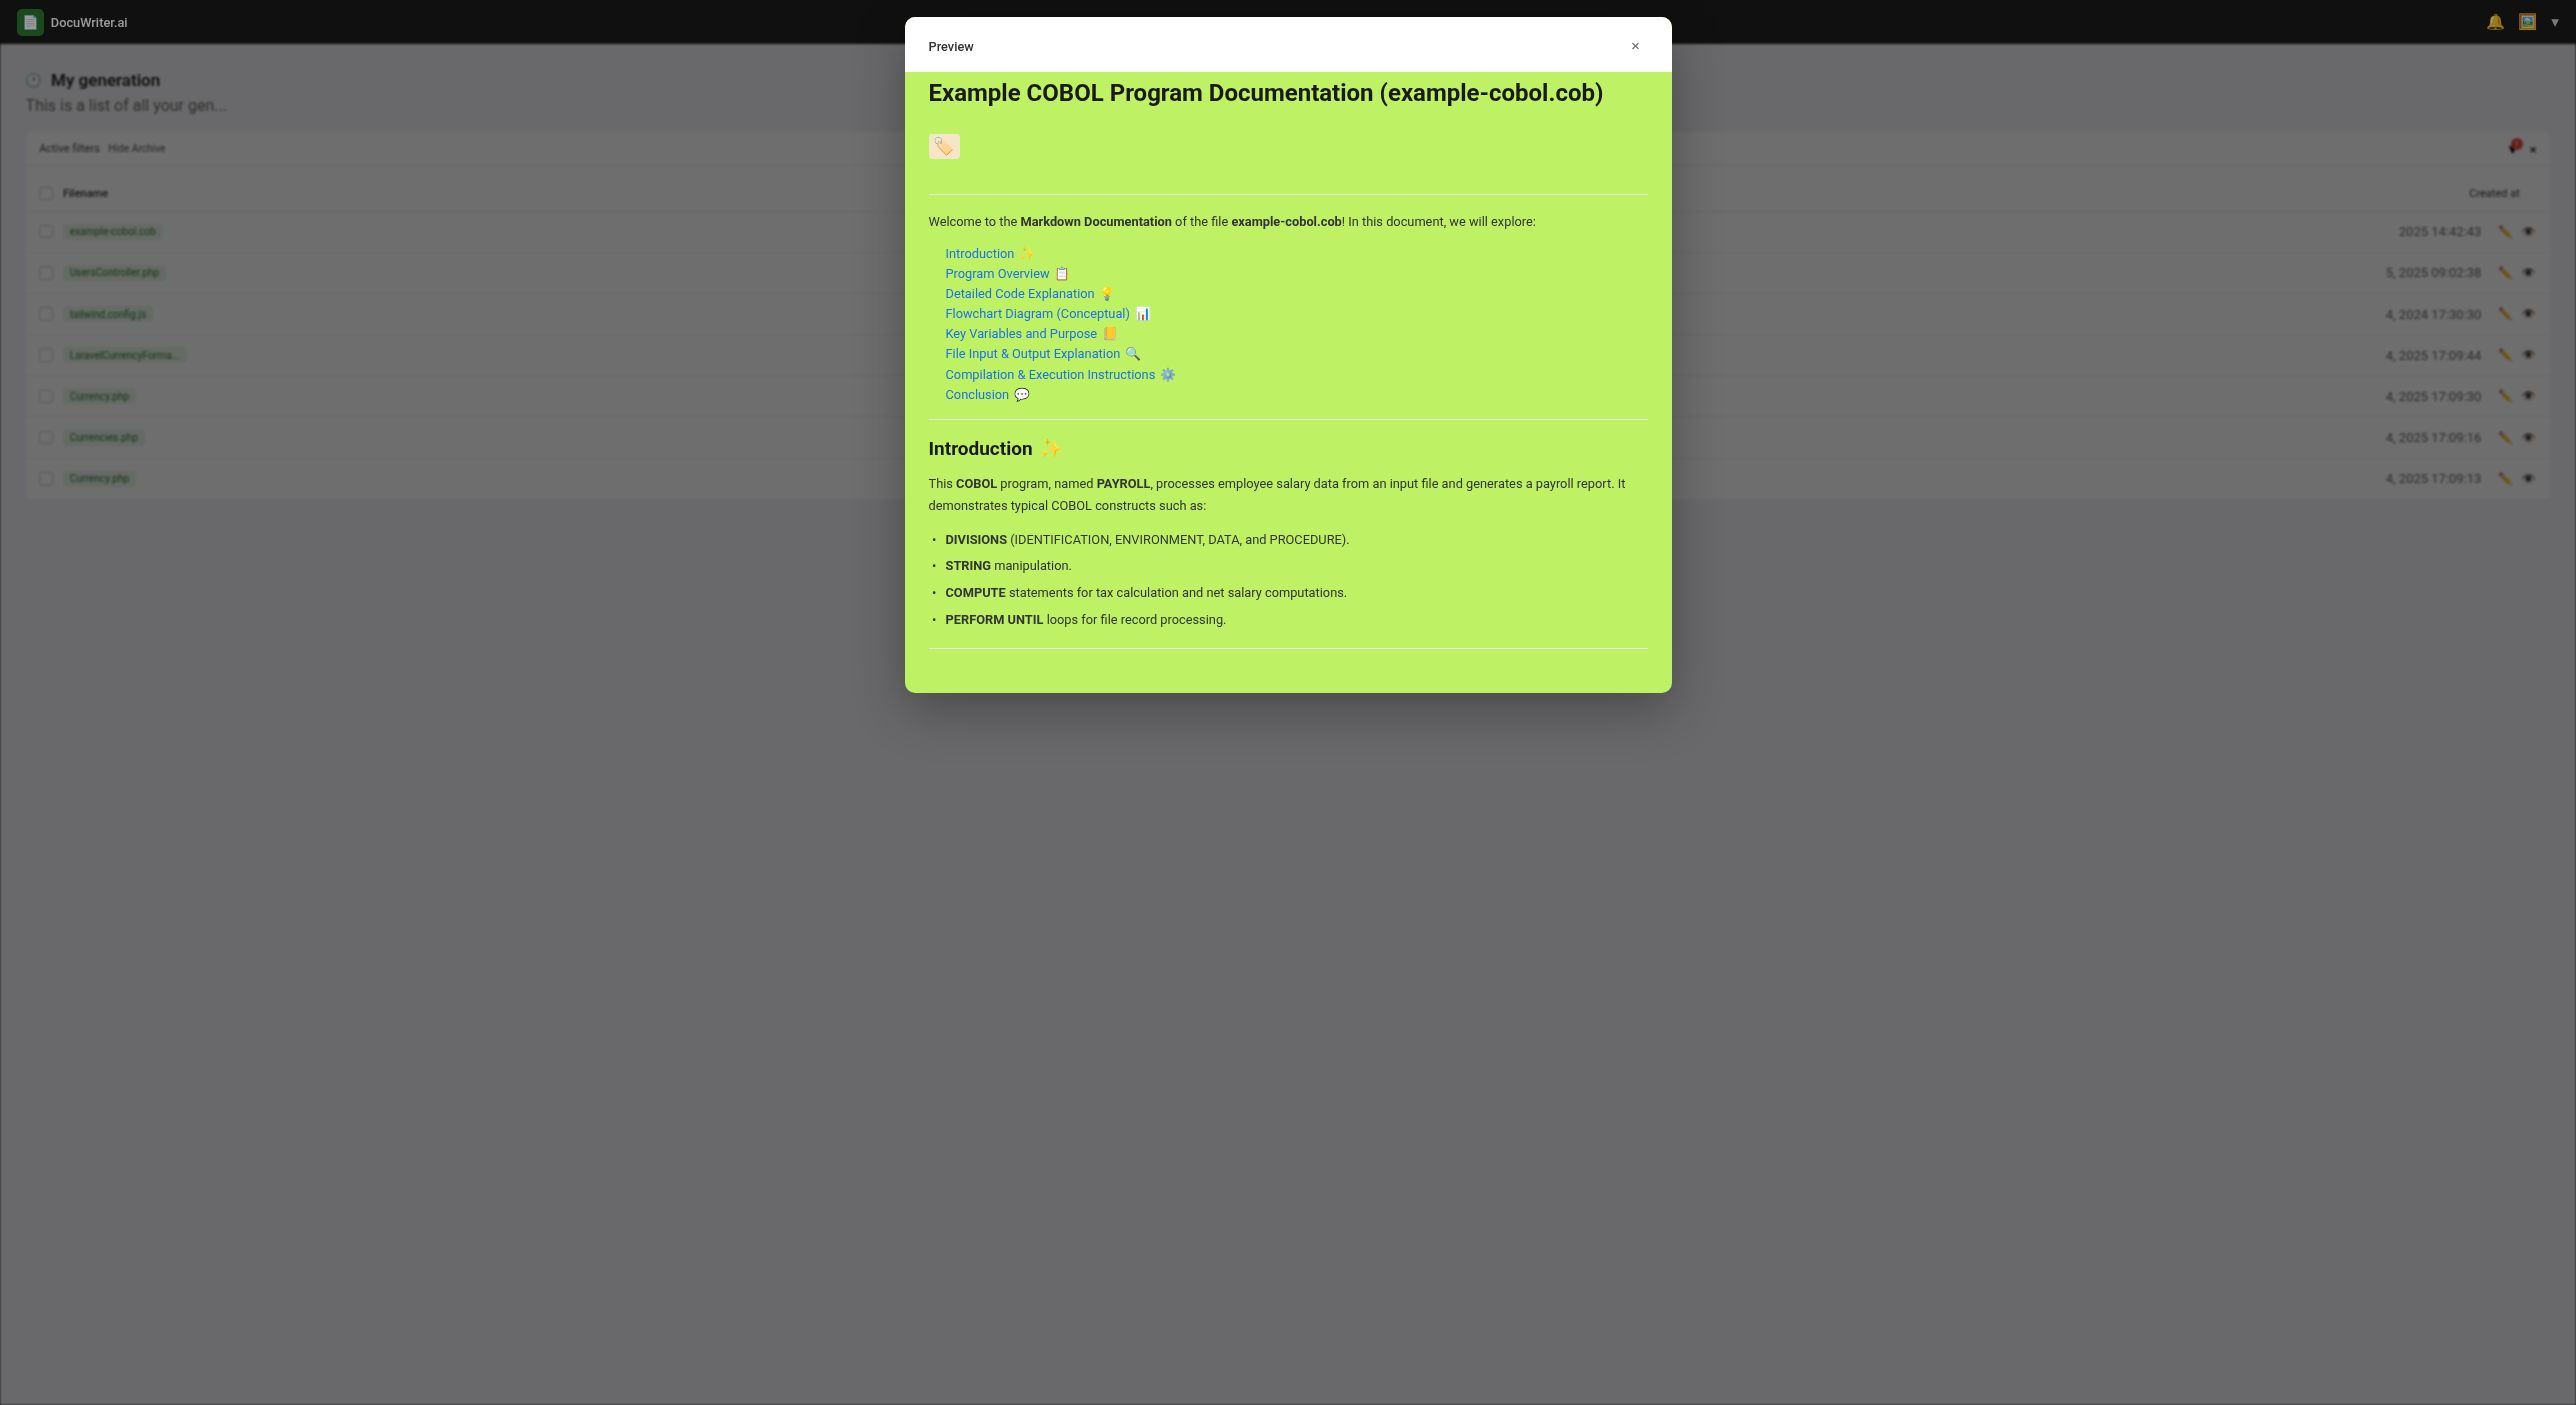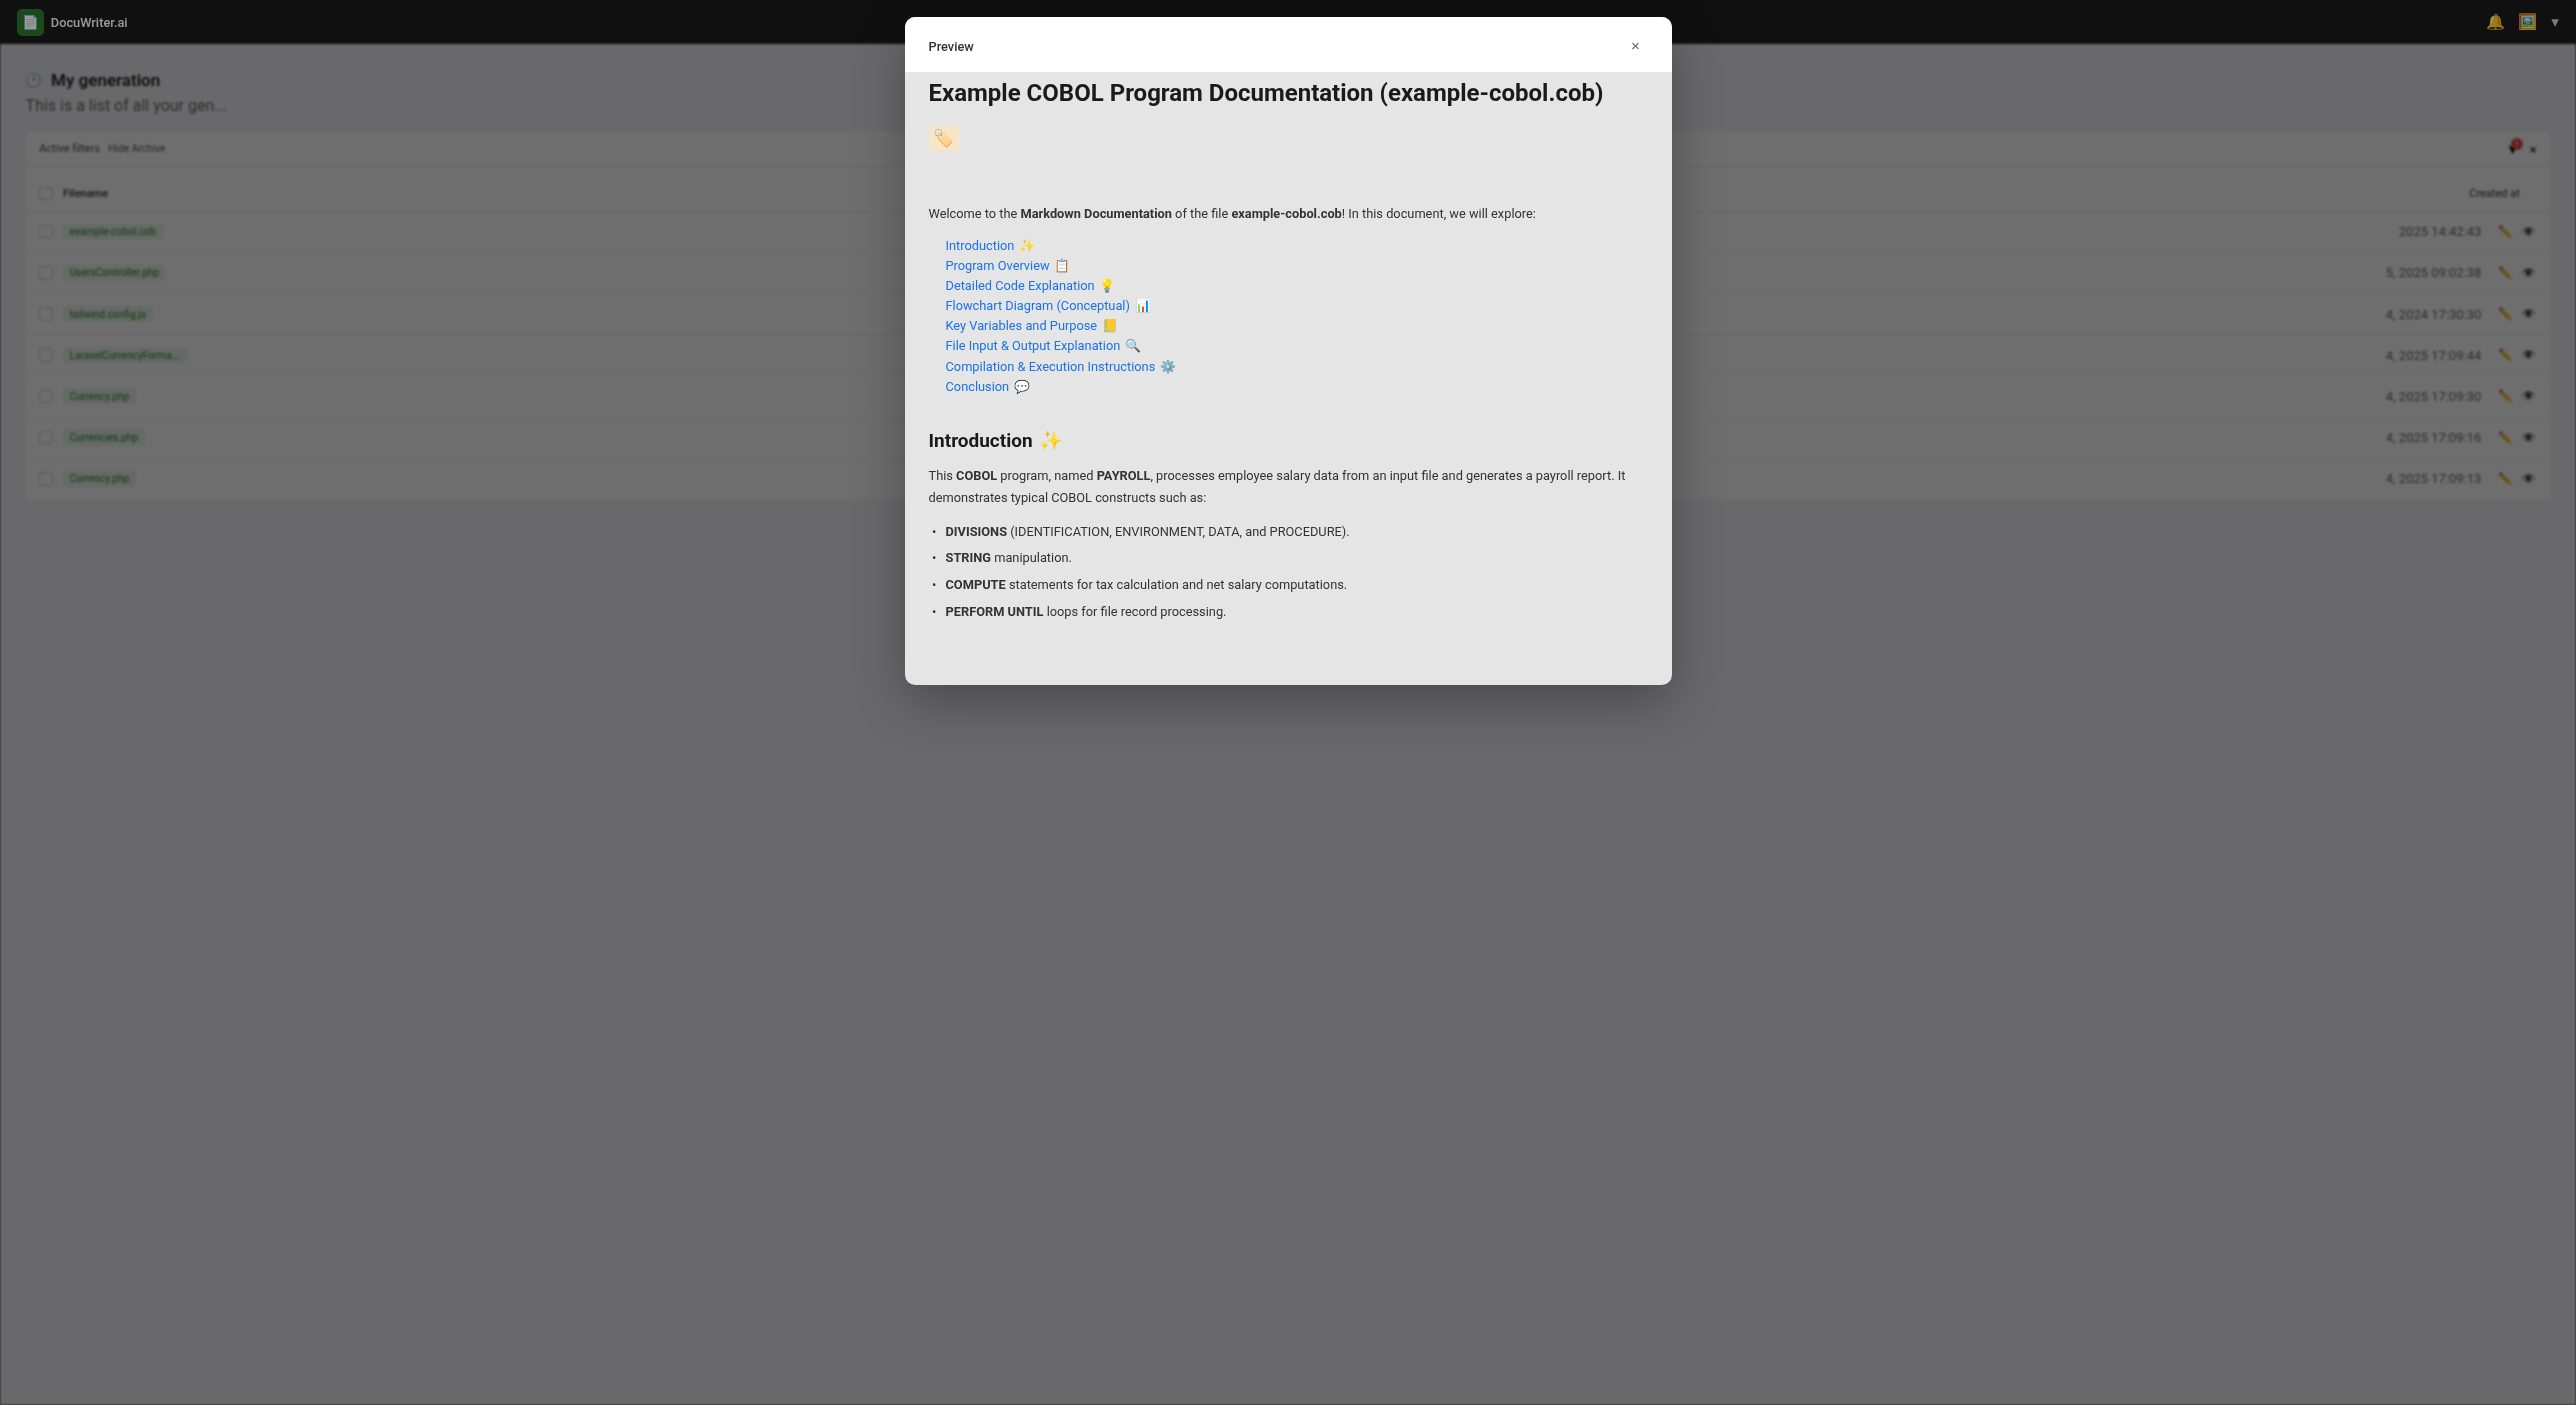--- a/index.html
+++ b/index.html
@@ -146,21 +146,21 @@
       inset: 0;
       background: rgba(0,0,0,0.4);
       display: flex;
       align-items: flex-start;
       justify-content: center;
       padding-top: 17px;
     }
 
     
     .modal {
-      background: #e5e5e5;
+      background: #bef264;
       border-radius: 10.2px;
       width: 767px;
       max-height: 733px;
       overflow-y: auto;
       position: relative;
       box-shadow: 0 17px 51px rgba(0,0,0,0.3);
     }
 
     .modal-header {
       display: flex;
@@ -200,21 +200,21 @@
 
     .doc-title {
       font-size: 24px;
       font-weight: 700;
       color: #1a1a1a;
       line-height: 1.3;
       margin-bottom: 35px;
       display: flex;
       align-items: center;
       flex-wrap: wrap;
-      gap: 16px;
+      gap: 24px;
     }
 
     .file-tag {
       display: inline-flex;
       align-items: center;
       background: #f5e6c8;
       border-radius: 3.4px;
       padding: 1.7px 5.1px;
       font-size: 17px;
     }

